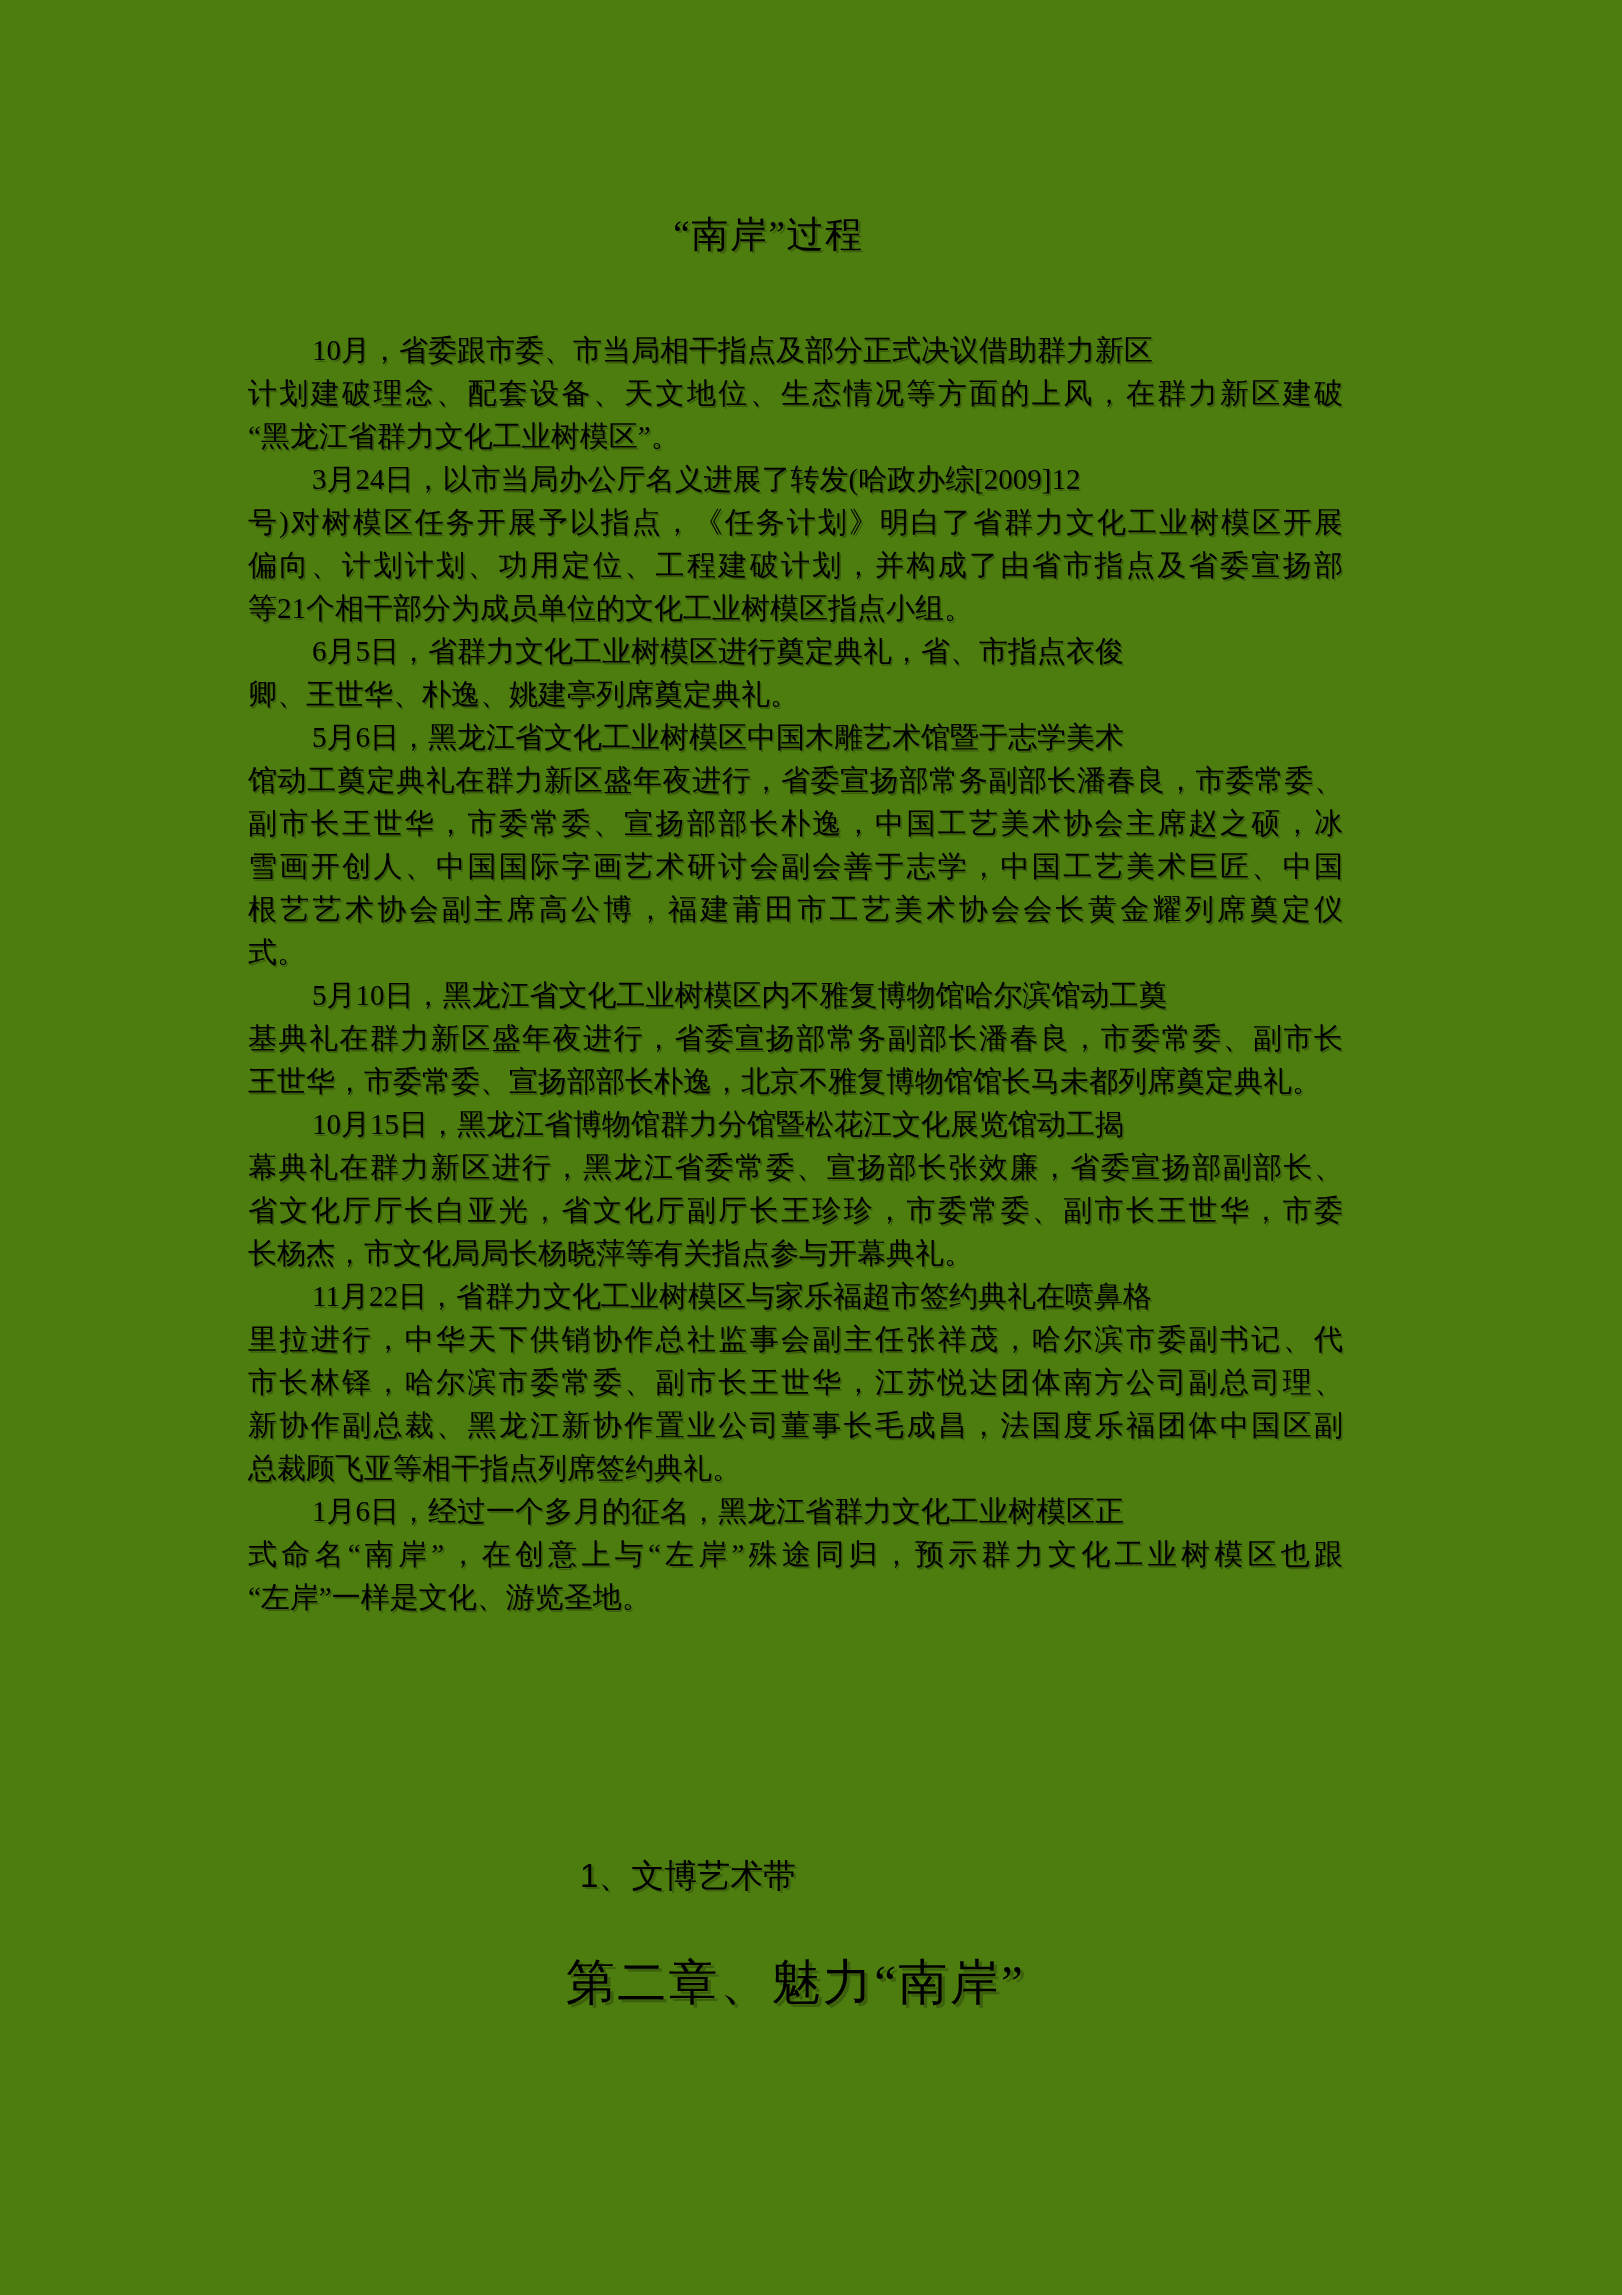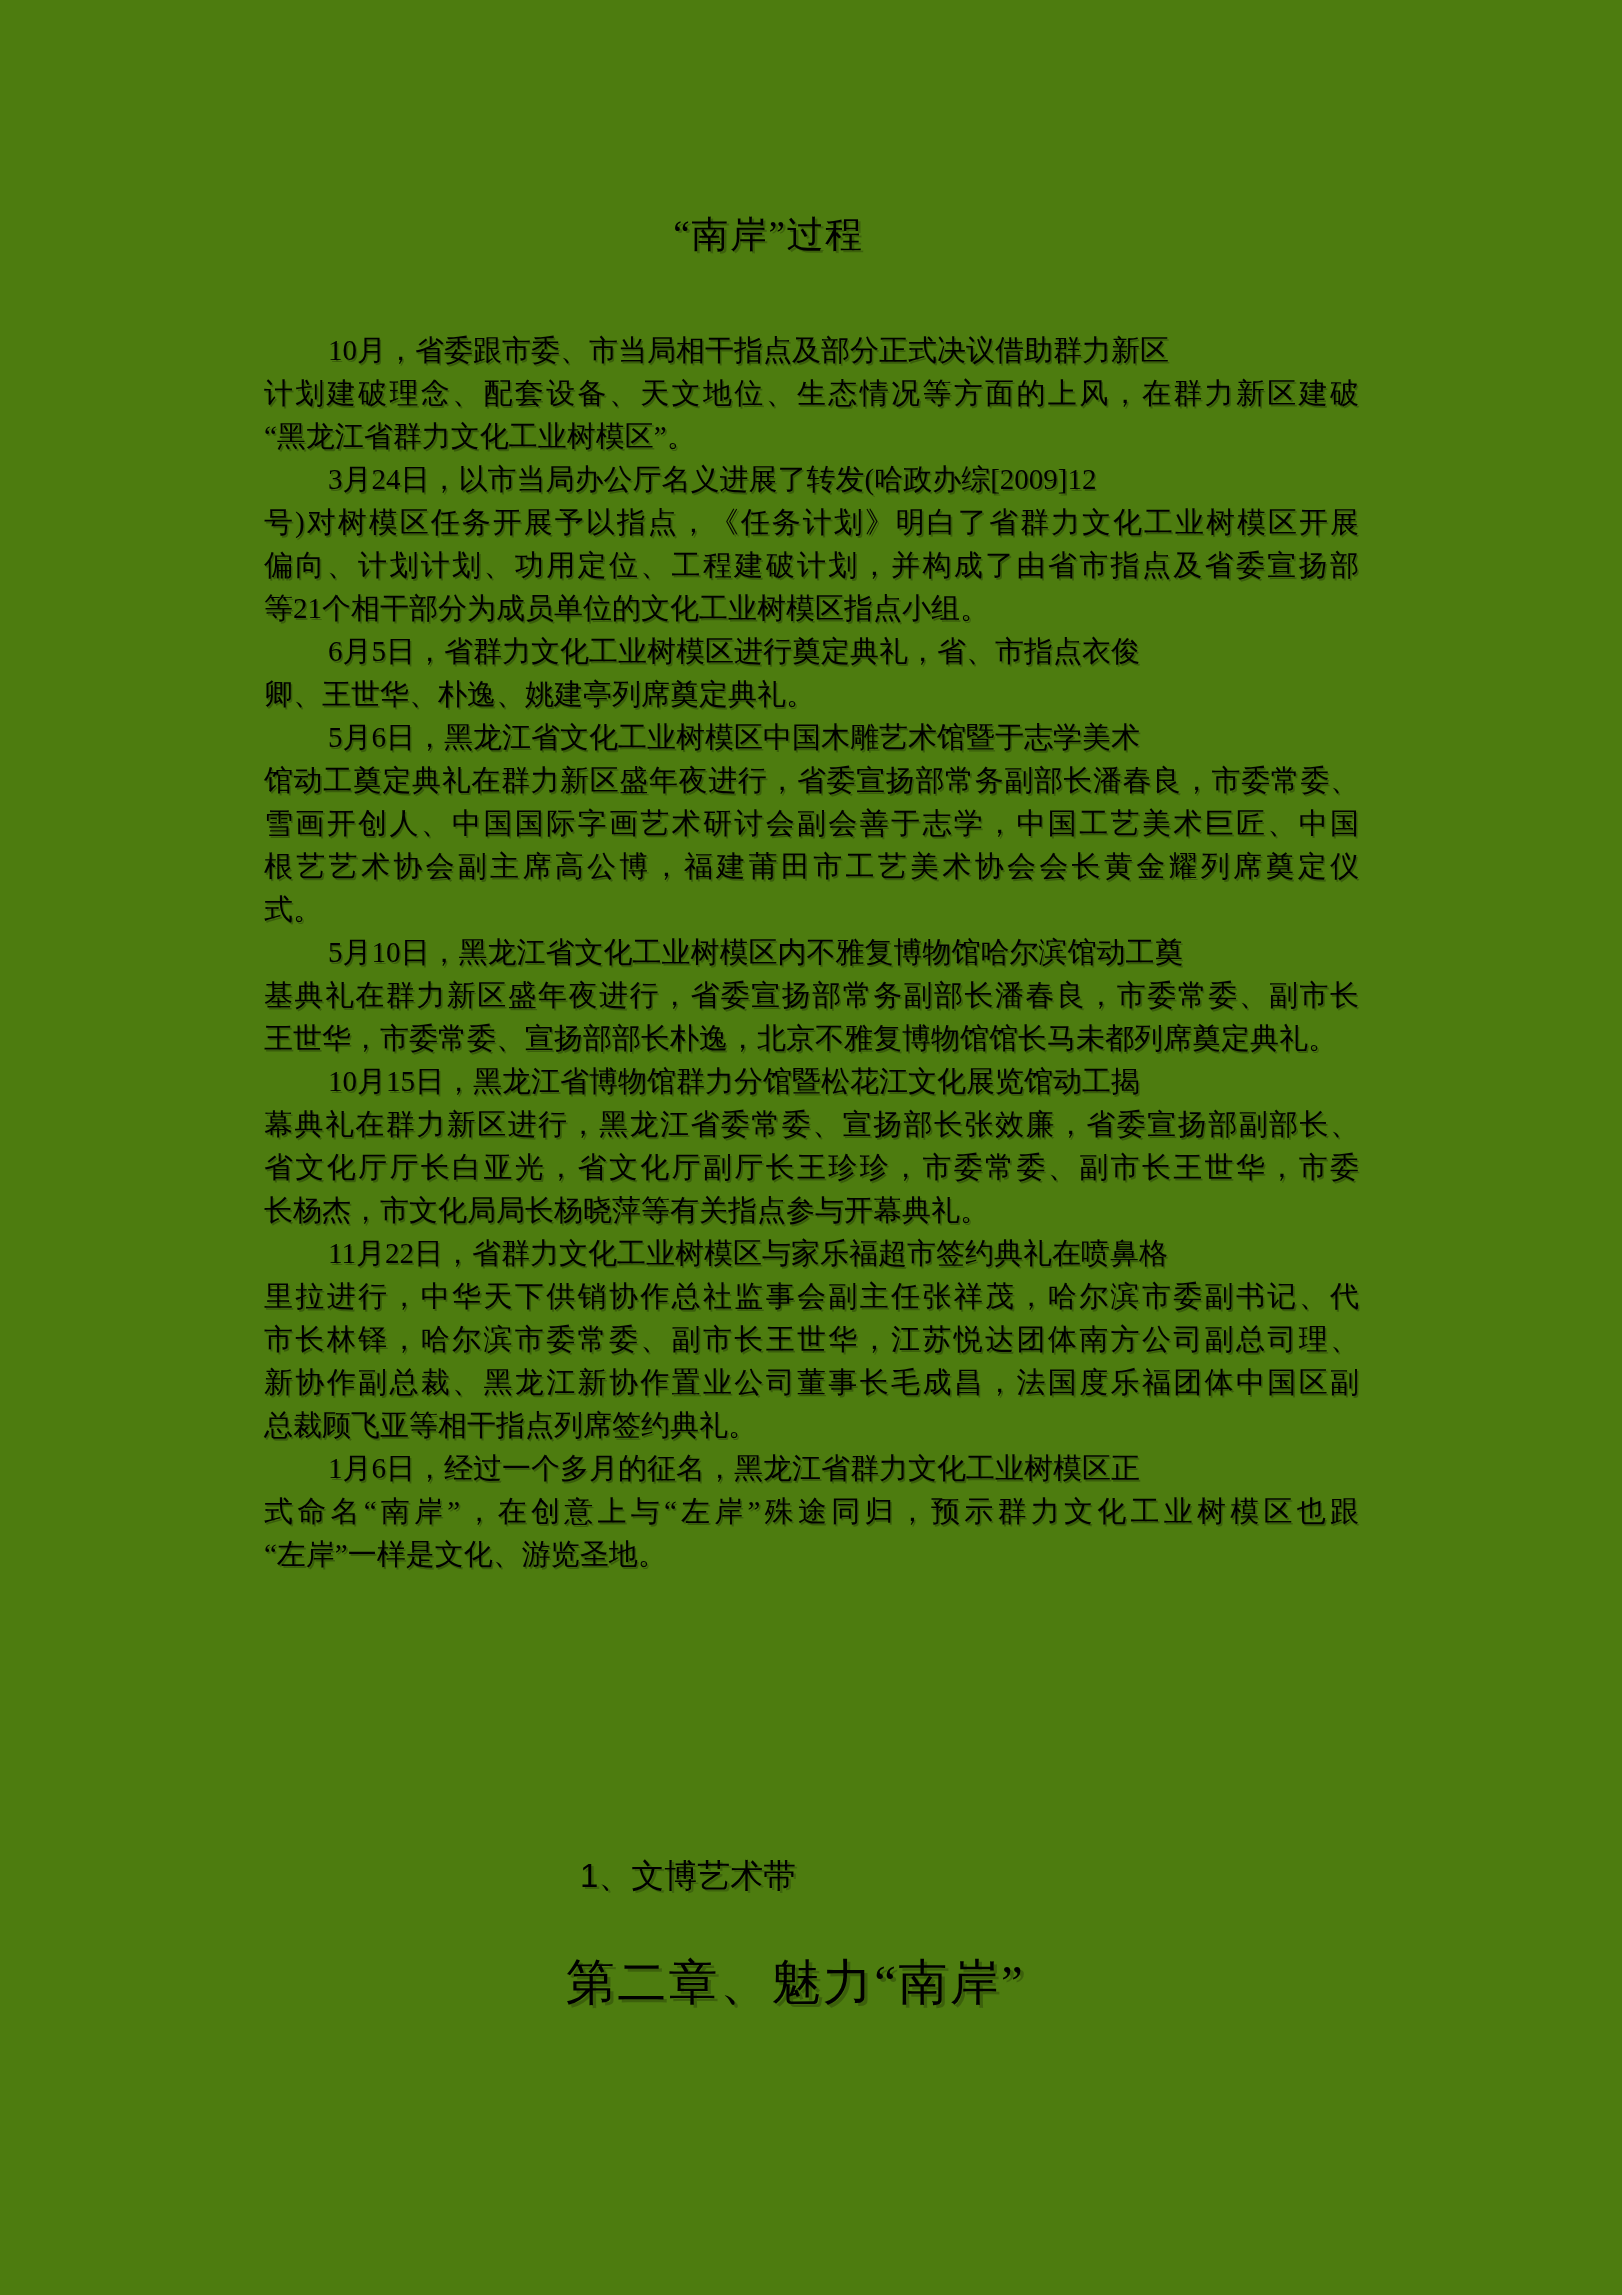--- a/index.html
+++ b/index.html
@@ -24,21 +24,21 @@
     text-align: center;
     font-size: 37px;
     line-height: 1.2;
     letter-spacing: 1.6px;
     text-shadow: 2.4px 2.4px 0 rgba(0,0,0,0.22);
     white-space: nowrap;
   }
   .body-text {
     position: absolute;
     top: 329px;
-    left: 264px;
+    left: 248px;
     width: 1095px;
     font-size: 29px;
     line-height: 43px;
     text-shadow: 1.6px 2.4px 0 rgba(0,0,0,0.25);
   }
   .para {
     margin: 0;
     padding: 0;
   }
   .line {
@@ -94,20 +94,21 @@
         <div class="line">偏向、计划计划、功用定位、工程建破计划，并构成了由省市指点及省委宣扬部</div>
         <div class="line last">等21个相干部分为成员单位的文化工业树模区指点小组。</div>
       </div>
       <div class="para">
         <div class="line first">6月5日，省群力文化工业树模区进行奠定典礼，省、市指点衣俊</div>
         <div class="line last">卿、王世华、朴逸、姚建亭列席奠定典礼。</div>
       </div>
       <div class="para">
         <div class="line first">5月6日，黑龙江省文化工业树模区中国木雕艺术馆暨于志学美术</div>
         <div class="line">馆动工奠定典礼在群力新区盛年夜进行，省委宣扬部常务副部长潘春良，市委常委、</div>
+        <div class="line">副市长王世华，市委常委、宣扬部部长朴逸，中国工艺美术协会主席赵之硕，冰</div>
         <div class="line">雪画开创人、中国国际字画艺术研讨会副会善于志学，中国工艺美术巨匠、中国</div>
         <div class="line">根艺艺术协会副主席高公博，福建莆田市工艺美术协会会长黄金耀列席奠定仪</div>
         <div class="line last">式。</div>
       </div>
       <div class="para">
         <div class="line first">5月10日，黑龙江省文化工业树模区内不雅复博物馆哈尔滨馆动工奠</div>
         <div class="line">基典礼在群力新区盛年夜进行，省委宣扬部常务副部长潘春良，市委常委、副市长</div>
         <div class="line last">王世华，市委常委、宣扬部部长朴逸，北京不雅复博物馆馆长马未都列席奠定典礼。</div>
       </div>
       <div class="para">

